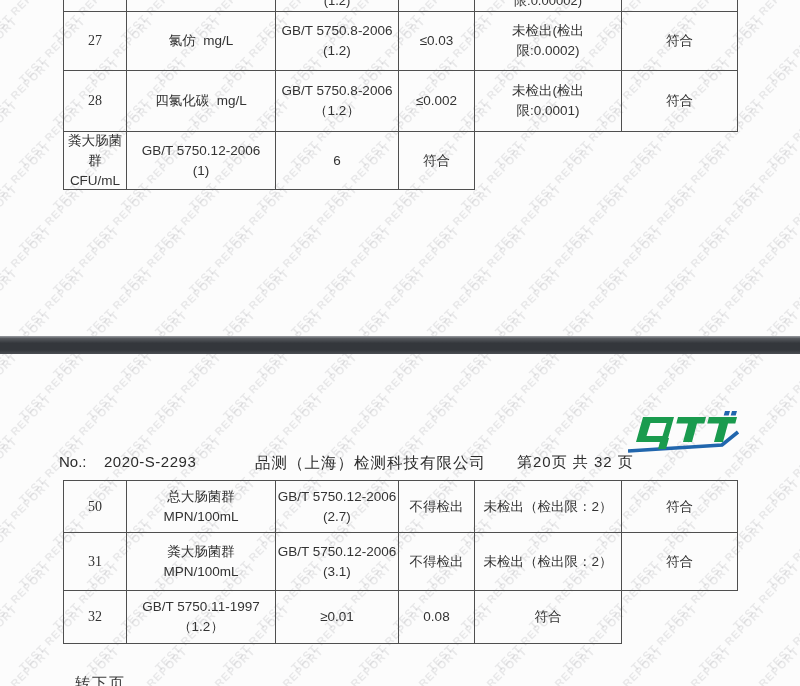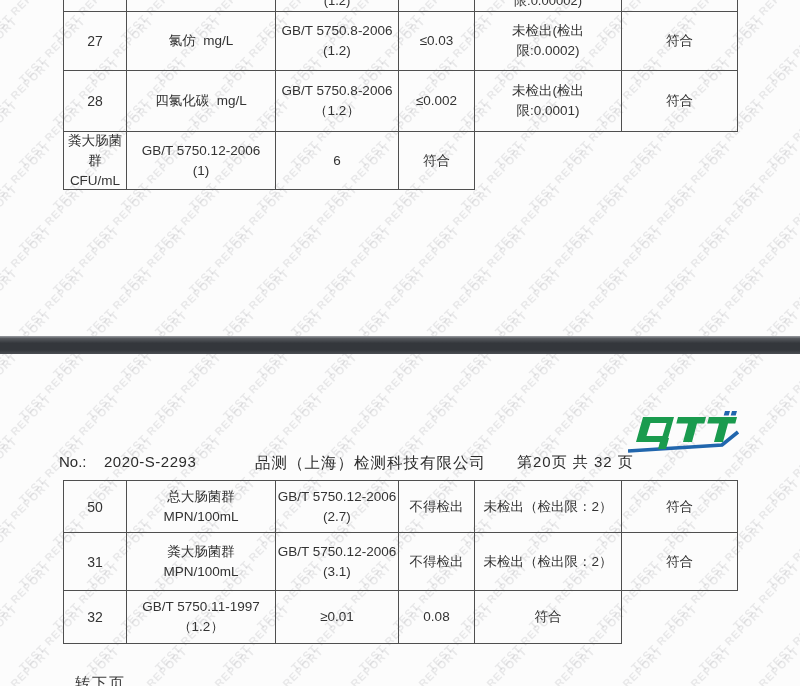--- a/index.html
+++ b/index.html
@@ -31,21 +31,21 @@
   .tbl{position:absolute;display:grid;z-index:1;
        grid-template-columns:63px 149px 123px 76px 147px 116px;
        border-left:1.5px solid var(--border);border-top:1.5px solid var(--border);
        color:var(--ink);}
   .tbl1{left:63px;top:0;grid-template-rows:12px 59px 61px 58px;border-top:none;}
   .tbl2{left:63px;top:126px;grid-template-rows:52px 58px 53px;}
   .cell{border-right:1.5px solid var(--border);border-bottom:1.5px solid var(--border);
         display:flex;flex-direction:column;align-items:center;justify-content:center;
         text-align:center;font-size:13.5px;line-height:20px;overflow:hidden;position:relative;
         white-space:pre-wrap;}
-  .cell.num{font-size:14px;}
+  .cell.num{font-size:14px;font-family:Liberation Serif, serif;}
   .clip-up{position:absolute;top:-9px;left:0;width:100%;text-align:center;font-size:13px;}
 
   
   #docline{position:absolute;left:0;top:99px;width:800px;height:20px;font-size:15px;color:#2c2c2c;z-index:1;}
   #docline span{position:absolute;white-space:pre;}
   #no-label{left:59px;}
   #report-no{left:104px;letter-spacing:0.5px;}
   #company-name{left:255px;font-size:15.5px;letter-spacing:1px;}
   #page-info{left:517px;letter-spacing:1px;}
 

